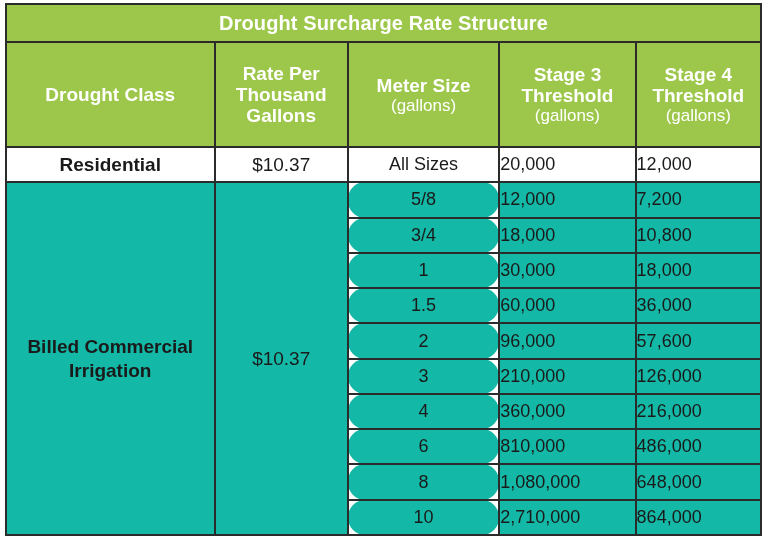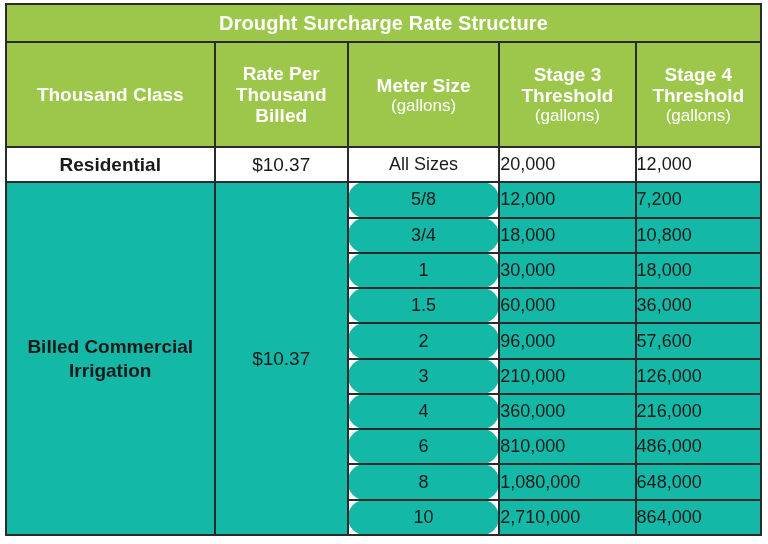--- a/index.html
+++ b/index.html
@@ -122,26 +122,26 @@
       <col class="col-st4">
     </colgroup>
     <tbody>
 
       <tr>
         <td class="title-cell" colspan="5">Drought Surcharge Rate Structure</td>
       </tr>
 
       <tr>
         <td class="head-cell">
-          <span class="hd-main">Thousand Class</span>
+          <span class="hd-main">Drought Class</span>
         </td>
         <td class="head-cell">
           <span class="hd-main">Rate Per</span>
           <span class="hd-main">Thousand</span>
-          <span class="hd-main">Billed</span>
+          <span class="hd-main">Gallons</span>
         </td>
         <td class="head-cell">
           <span class="hd-main">Meter Size</span>
           <span class="hd-sub">(gallons)</span>
         </td>
         <td class="head-cell">
           <span class="hd-main">Stage 3</span>
           <span class="hd-main">Threshold</span>
           <span class="hd-sub">(gallons)</span>
         </td>

